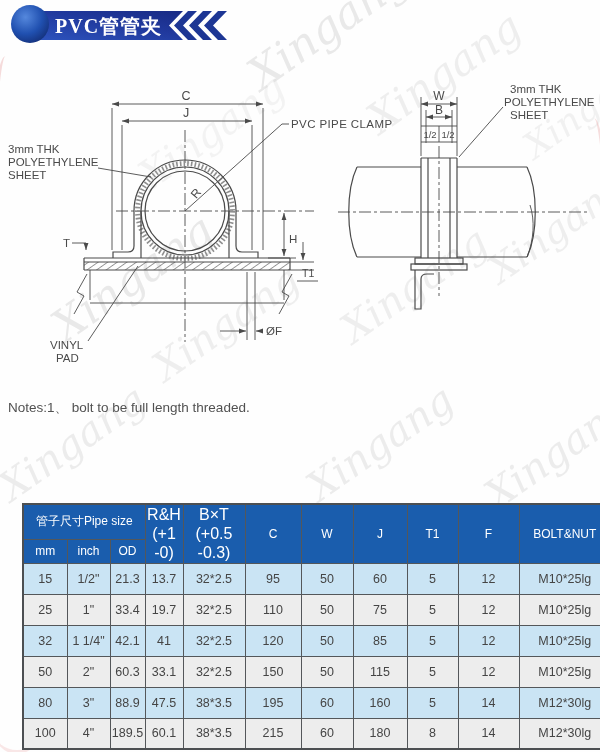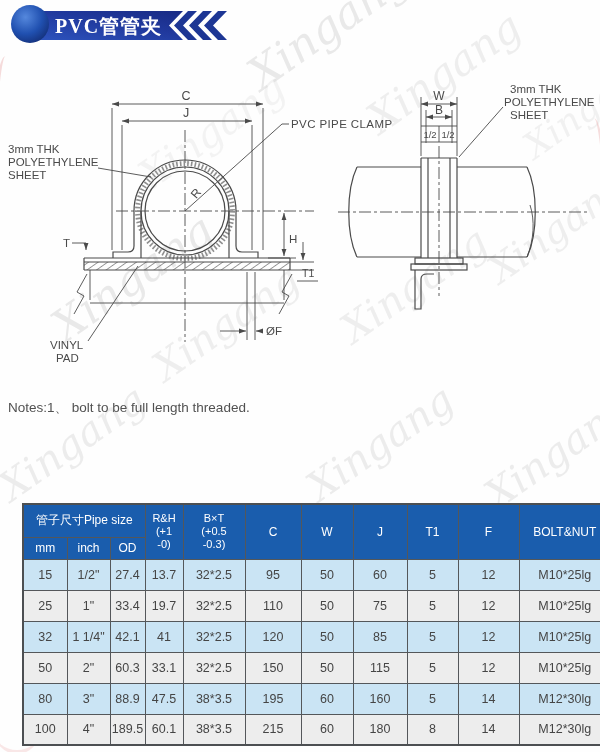--- a/index.html
+++ b/index.html
@@ -32,21 +32,21 @@
   
   .notes{position:absolute;left:8px;top:399px;z-index:1;color:#515151;font-size:13.5px;}
   .notes p{margin:0 13px 13px 0;}
   
   .spec{position:absolute;left:22px;top:503px;z-index:2;border-collapse:collapse;table-layout:fixed;
         width:588px;background:#3b82f6;}
   .spec th,.spec td{border:1px solid #54575a;text-align:center;vertical-align:middle;
         color:#454545;font-weight:normal;padding:0;}
   .spec{border:2px solid #4c4f52;}
   .spec thead th{background:#1a5dad;color:#ffffff;font-size:12px;}
-  .spec .th-multi{white-space:pre-line;font-size:11px;line-height:1.2;margin-top:12px;}
+  .spec .th-multi{white-space:pre-line;font-size:16px;line-height:1.2;margin-top:12px;}
   .spec thead tr:first-child{height:33px;}
   .spec thead tr:last-child{height:22px;}
   .spec tbody tr{height:31px;font-size:12.5px;padding-left:17px;}
   .spec tbody tr:nth-child(odd){background:#cae4f4;}
   .spec tbody tr:nth-child(even){background:#ededed;}
 </style>
 </head>
 <body>
 
 <div class="page">
@@ -268,21 +268,21 @@
       <tr>
         <th>mm</th>
         <th>inch</th>
         <th>OD</th>
       </tr>
     </thead>
     <tbody>
         <tr>
           <td>15</td>
           <td>1/2"</td>
-          <td>27.4</td>
+          <td>21.3</td>
           <td>13.7</td>
           <td>32*2.5</td>
           <td>95</td>
           <td>50</td>
           <td>60</td>
           <td>5</td>
           <td>12</td>
           <td>M10*25lg</td>
         </tr>
         <tr>

